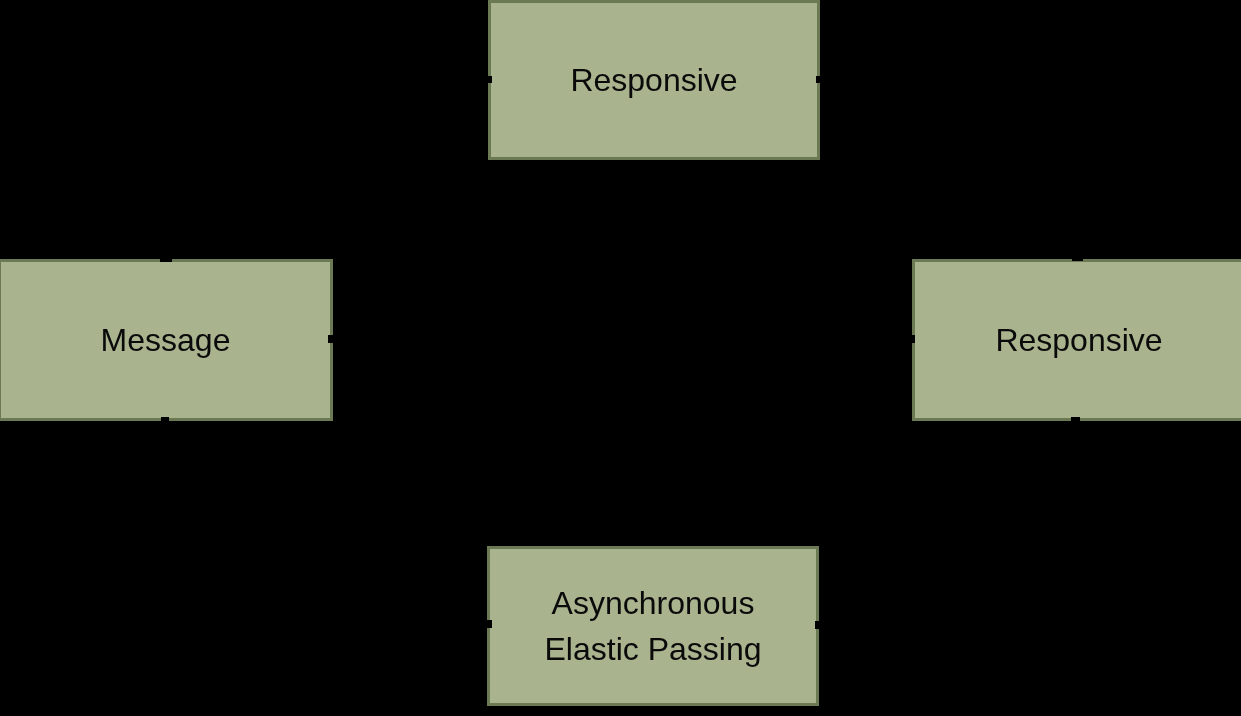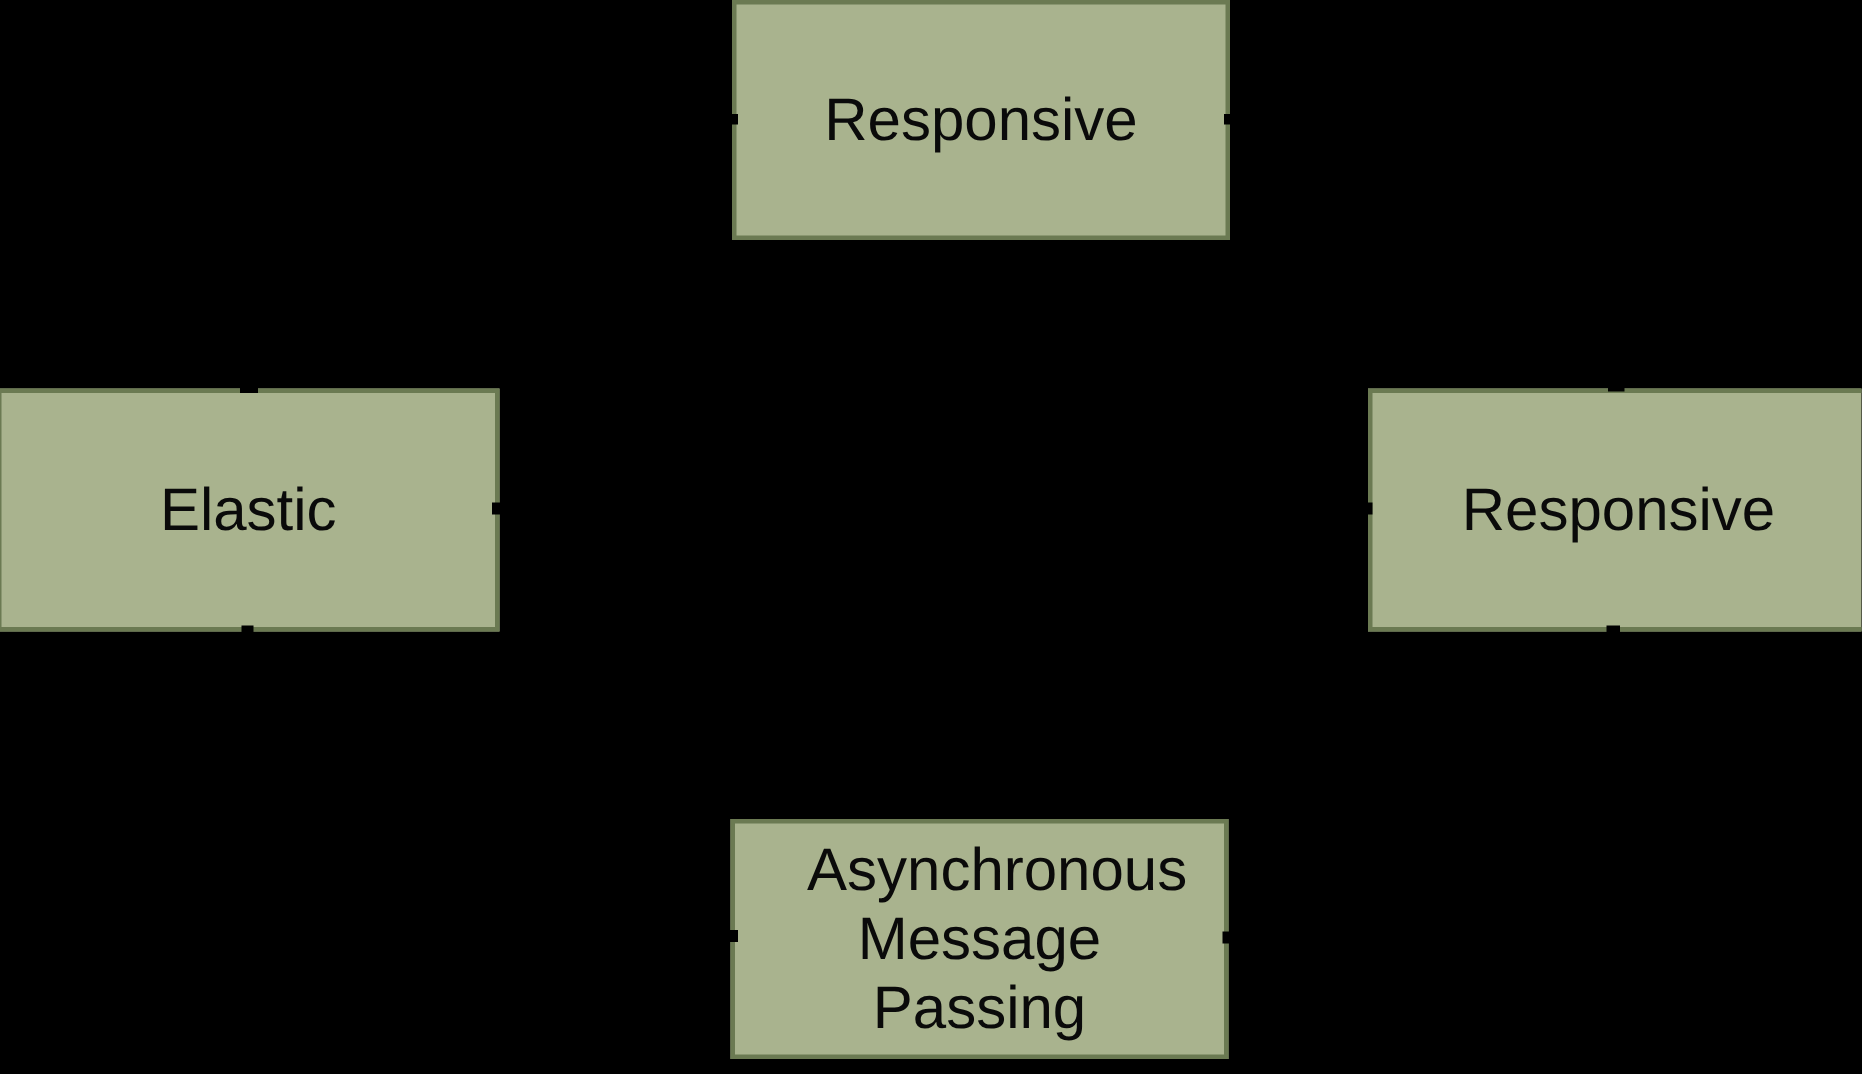--- a/index.html
+++ b/index.html
@@ -13,21 +13,21 @@
   .node {
     position: absolute;
     box-sizing: border-box;
     background: var(--node-fill, #a9b38e);
     border: 3px solid var(--node-border, #6b7a52);
     display: flex; align-items: center; justify-content: center;
     text-align: center;
   }
   .node-label {
     color: var(--node-text, #0a0a0a);
-    font-size: 40px;
+    font-size: 32px;
     line-height: 46px;
     letter-spacing: 0px;
   }
   .node-responsive { left: 488px; top: 0px;   width: 332px; height: 160px; }
   .node-elastic    { left: -2px;  top: 259px; width: 335px; height: 162px; }
   .node-resilient  { left: 912px; top: 259px; width: 334px; height: 162px; }
   .node-async      { left: 487px; top: 546px; width: 332px; height: 160px; }
   .node-async .node-label { width: 230px; }
   .stub {
     position: absolute;
@@ -47,29 +47,29 @@
 </head>
 <body style="--bg: #000000; --node-fill: #a9b38e; --node-border: #6b7a52; --node-text: #0a0a0a; --connector: #000000;">
 
 <div class="canvas">
 
   <div class="node node-responsive">
     <span class="node-label">Responsive</span>
   </div>
 
   <div class="node node-elastic">
-    <span class="node-label">Elastic</span>
+    <span class="node-label">Message</span>
   </div>
 
   <div class="node node-resilient">
     <span class="node-label">Responsive</span>
   </div>
 
   <div class="node node-async">
-    <span class="node-label">Asynchronous Message Passing</span>
+    <span class="node-label">Asynchronous Elastic Passing</span>
   </div>
 
   <div class="stub stub-responsive-left"></div>
   <div class="stub stub-responsive-right"></div>
   <div class="stub stub-elastic-top"></div>
   <div class="stub stub-elastic-right"></div>
   <div class="stub stub-elastic-bottom"></div>
   <div class="stub stub-resilient-top"></div>
   <div class="stub stub-resilient-left"></div>
   <div class="stub stub-resilient-bottom"></div>

